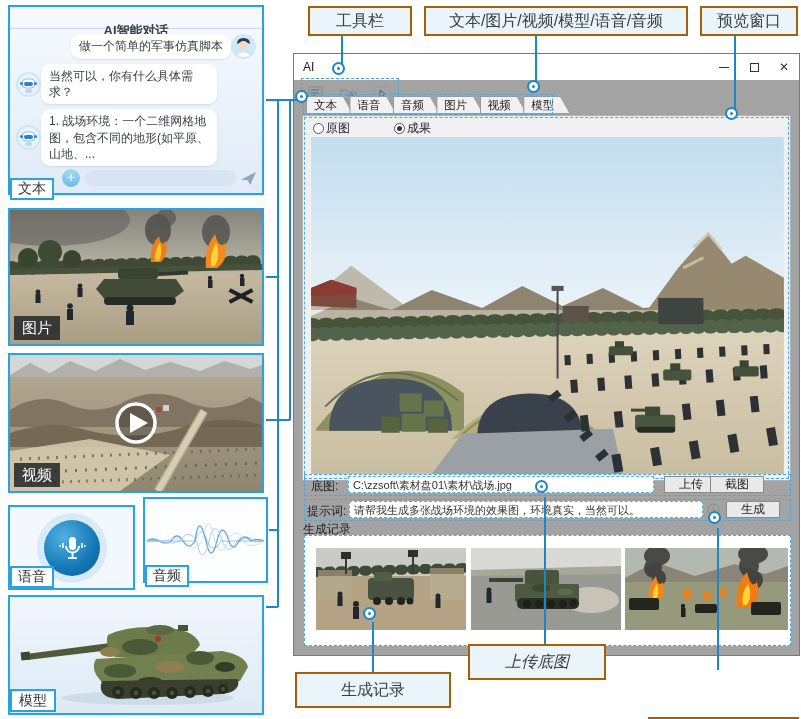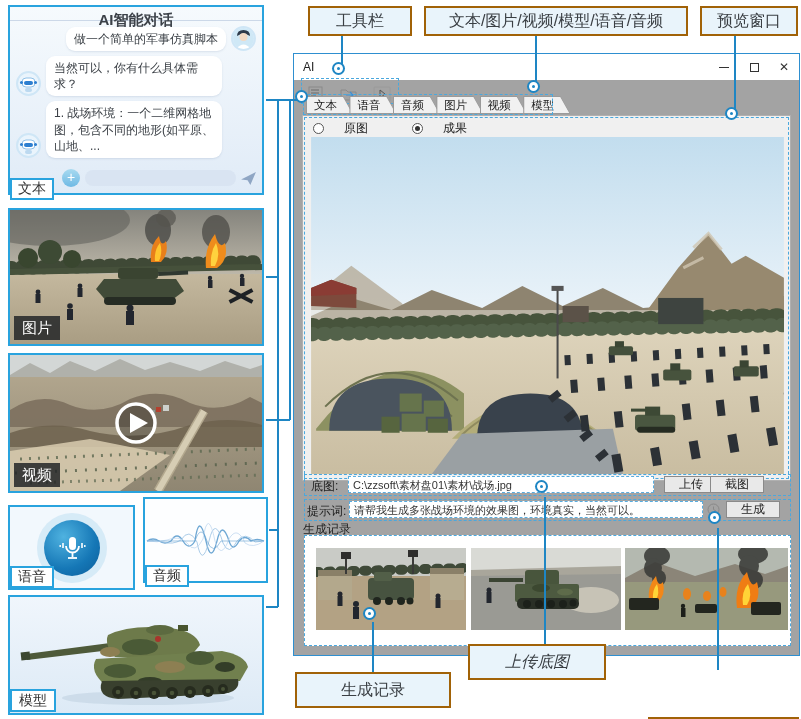--- a/index.html
+++ b/index.html
@@ -17,23 +17,23 @@
 
   
   .lpanel { position:absolute; border:2px solid #29a3de; background:#fff; overflow:hidden; }
   .tag-light { position:absolute; background:#fff; border:2px solid #29a3de; color:#333;
                font-size:14px; display:flex; align-items:center; justify-content:center; z-index:40; }
   .tag-dark  { position:absolute; background:rgba(35,38,40,.85); color:#fff; font-size:15px;
                display:flex; align-items:center; justify-content:center; z-index:40; }
 
   
   #chat { background:linear-gradient(#f6fafd,#e0ebf7); }
-  #chat .title { height:14px; text-align:center; font-size:15px; font-weight:bold; color:#3c4148;
-                 padding-top:4px; border-bottom:1px solid #ccd8e8; }
-  .msg-row { display:flex; align-items:flex-end; margin:5px 6px 0 6px; gap:5px; }
+  #chat .title { height:22px; text-align:center; font-size:13px; font-weight:bold; color:#3c4148;
+                 padding-top:15px; border-bottom:1px solid #ccd8e8; }
+  .msg-row { display:flex; align-items:center; margin:5px 6px 0 6px; }
   .msg-row.user { justify-content:flex-end; }
   .bubble { background:#fff; border-radius:9px; padding:4px 8px; font-size:12px; color:#3b4046;
             box-shadow:0 1px 2px rgba(80,110,150,.15); max-width:176px; line-height:1.35; }
   .avatar { width:25px; height:25px; border-radius:50%; flex:0 0 auto; overflow:hidden;
             border:2px solid #cfe6f6; background:#dceefb; }
   .chat-input { position:absolute; left:52px; right:6px; bottom:5px; height:20px;
                 display:flex; align-items:center; gap:5px; }
   .plus-btn { width:18px; height:18px; border-radius:50%; background:linear-gradient(#a8daf0,#6fb9e4);
               color:#fff; font-size:14px; line-height:16px; text-align:center; }
   .chat-field { flex:1; height:16px; border-radius:8px; background:#d9e4f2; border:none; }
@@ -63,21 +63,21 @@
   .tab { position:relative; display:inline-block; width:47px; height:18px; margin-left:-8px;
          clip-path:polygon(0 0, calc(100% - 10px) 0, 100% 100%, 0 100%); background:#9a9a9a; }
   .tab:first-child { margin-left:0; }
   .tab::before { content:""; position:absolute; inset:1px;
          clip-path:polygon(0 0, calc(100% - 9px) 0, 100% 100%, 0 100%); background:#f1f1f1; }
   .tab span { position:absolute; left:8px; top:2px; font-size:11.5px; color:#222; z-index:2; }
 
   .groupbox { position:absolute; left:8px; top:61px; width:489px; height:366px;
               border:1px solid #b0b0b0; background:#f0f0f0; }
   .radio-row { position:absolute; left:10px; top:4px; display:flex; gap:44px; font-size:12px; color:#222; }
-  .radio { display:flex; align-items:center; gap:20px; }
+  .radio { display:flex; align-items:center; gap:2px; }
   .rc { width:11px; height:11px; border:1px solid #555; border-radius:50%; background:#fff; position:relative; }
   .rc.on::after { content:""; position:absolute; inset:2px; background:#333; border-radius:50%; }
 
   .fieldrow-label { position:absolute; font-size:12px; color:#222; }
   .tinput { position:absolute; background:#fff; border:1px dashed #58ade0; font-size:11px;
             color:#333; padding:1px 4px; line-height:14px; white-space:nowrap; overflow:hidden; }
   .gbtn { position:absolute; width:54px; height:17px; background:#e9e9e9; border:1px solid #8a8a8a;
           font-size:12px; color:#222; display:flex; align-items:center; justify-content:center; }
 
   .records-box { position:absolute; left:10px; top:481px; width:487px; height:111px; background:#fff; }

